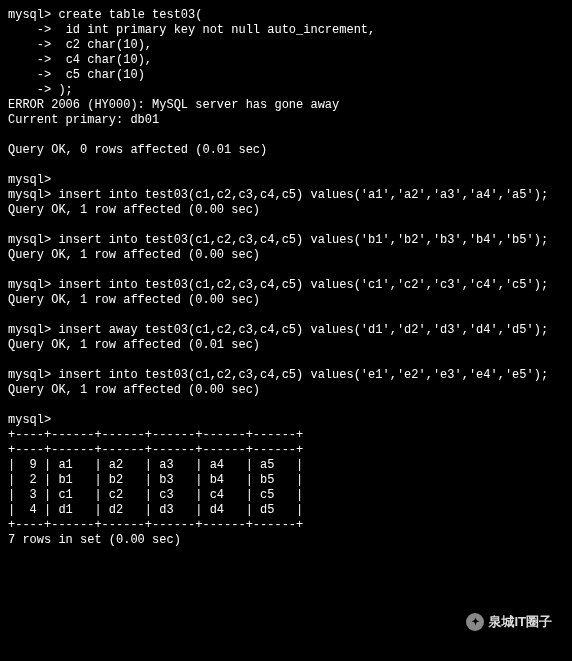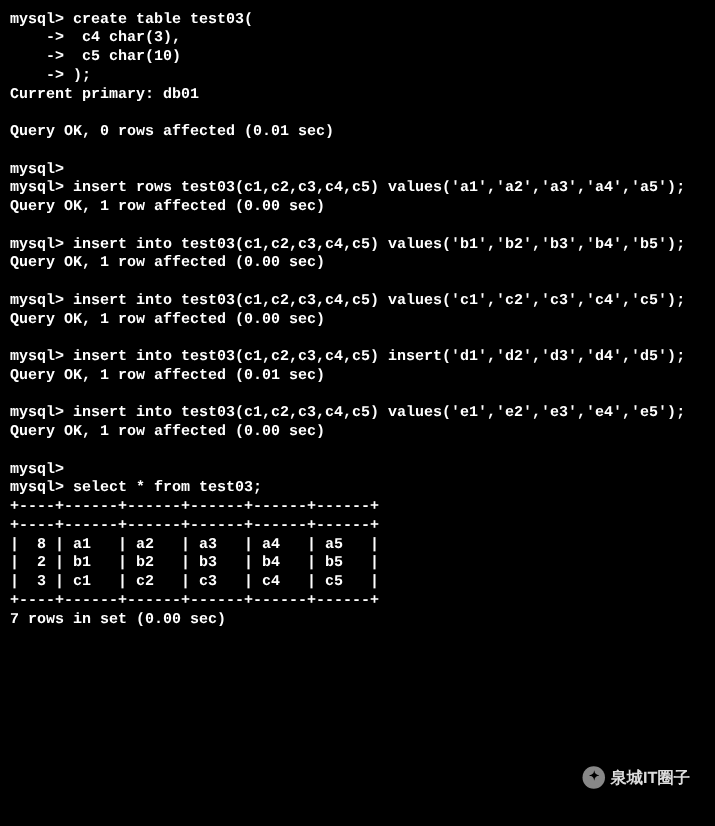--- a/index.html
+++ b/index.html
@@ -8,21 +8,21 @@
       background: #000;
       color: #fff;
       font-family: "Courier New", monospace;
       font-size: 12px;
       line-height: 1.25;
       width: 556px;
       height: 645px;
       overflow: hidden;
       position: relative;
     }
-    .line { white-space: pre; font-weight: bold; }
+    .line { white-space: pre; }
     .watermark {
       position: absolute;
       right: 20px;
       bottom: 30px;
       color: #ddd;
       font-family: sans-serif;
       font-size: 13px;
       font-weight: bold;
       display: flex;
       align-items: center;
@@ -38,58 +38,61 @@
       color: #000;
       font-size: 10px;
     }
   </style>
 </head>
 <body>
 
 <div>
 
   <div class="line"><span>mysql&gt;</span> <span>create table test03(</span></div>
-  <div class="line"><span>    -&gt;</span>  <span>c4 char(3),</span></div>
+  <div class="line"><span>    -&gt;</span>  <span>id int primary key not null auto_increment,</span></div>
+  <div class="line"><span>    -&gt;</span>  <span>c2 char(10),</span></div>
+  <div class="line"><span>    -&gt;</span>  <span>c4 char(10),</span></div>
   <div class="line"><span>    -&gt;</span>  <span>c5 char(10)</span></div>
   <div class="line"><span>    -&gt;</span> <span>);</span></div>
 
+  <div class="line">ERROR 2006 (HY000): MySQL server has gone away</div>
   <div class="line">Current primary: db01</div>
   <div class="line"> </div>
   <div class="line">Query OK, 0 rows affected (0.01 sec)</div>
   <div class="line"> </div>
   <div class="line">mysql&gt;</div>
 
-  <div class="line"><span>mysql&gt;</span> <span>insert rows test03(c1,c2,c3,c4,c5) values('a1','a2','a3','a4','a5');</span></div>
+  <div class="line"><span>mysql&gt;</span> <span>insert into test03(c1,c2,c3,c4,c5) values('a1','a2','a3','a4','a5');</span></div>
   <div class="line">Query OK, 1 row affected (0.00 sec)</div>
   <div class="line"> </div>
 
   <div class="line"><span>mysql&gt;</span> <span>insert into test03(c1,c2,c3,c4,c5) values('b1','b2','b3','b4','b5');</span></div>
   <div class="line">Query OK, 1 row affected (0.00 sec)</div>
   <div class="line"> </div>
 
   <div class="line"><span>mysql&gt;</span> <span>insert into test03(c1,c2,c3,c4,c5) values('c1','c2','c3','c4','c5');</span></div>
   <div class="line">Query OK, 1 row affected (0.00 sec)</div>
   <div class="line"> </div>
 
-  <div class="line"><span>mysql&gt;</span> <span>insert into test03(c1,c2,c3,c4,c5) insert('d1','d2','d3','d4','d5');</span></div>
+  <div class="line"><span>mysql&gt;</span> <span>insert away test03(c1,c2,c3,c4,c5) values('d1','d2','d3','d4','d5');</span></div>
   <div class="line">Query OK, 1 row affected (0.01 sec)</div>
   <div class="line"> </div>
 
   <div class="line"><span>mysql&gt;</span> <span>insert into test03(c1,c2,c3,c4,c5) values('e1','e2','e3','e4','e5');</span></div>
   <div class="line">Query OK, 1 row affected (0.00 sec)</div>
   <div class="line"> </div>
 
   <div class="line">mysql&gt;</div>
-  <div class="line"><span>mysql&gt;</span> <span>select * from test03;</span></div>
 
   <div class="line">+----+------+------+------+------+------+</div>
   <div class="line">+----+------+------+------+------+------+</div>
-  <div class="line">|  8 | a1   | a2   | a3   | a4   | a5   |</div>
+  <div class="line">|  9 | a1   | a2   | a3   | a4   | a5   |</div>
   <div class="line">|  2 | b1   | b2   | b3   | b4   | b5   |</div>
   <div class="line">|  3 | c1   | c2   | c3   | c4   | c5   |</div>
+  <div class="line">|  4 | d1   | d2   | d3   | d4   | d5   |</div>
   <div class="line">+----+------+------+------+------+------+</div>
 
   <div class="line">7 rows in set (0.00 sec)</div>
 
 </div>
 
 <div class="watermark">
   <span class="wicon">✦</span>
   <span>泉城IT圈子</span>
 </div>

